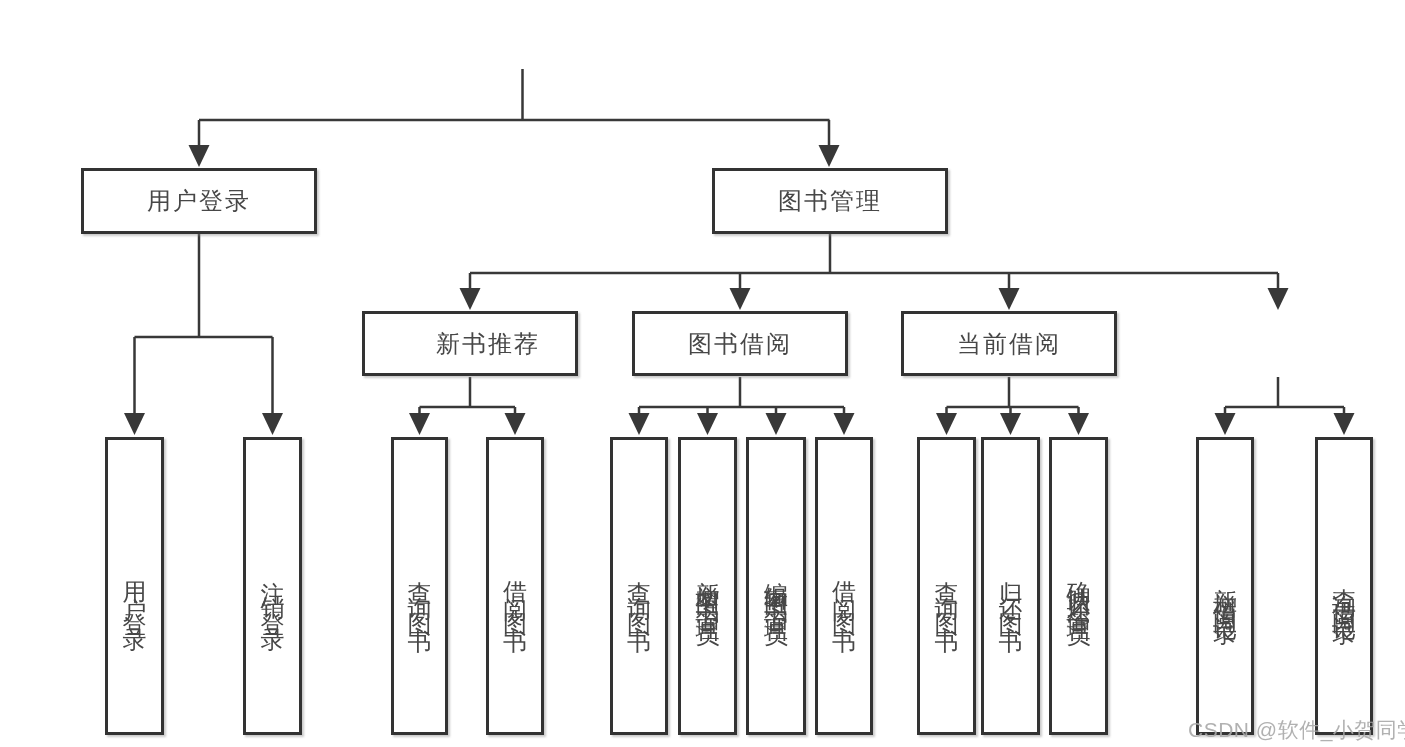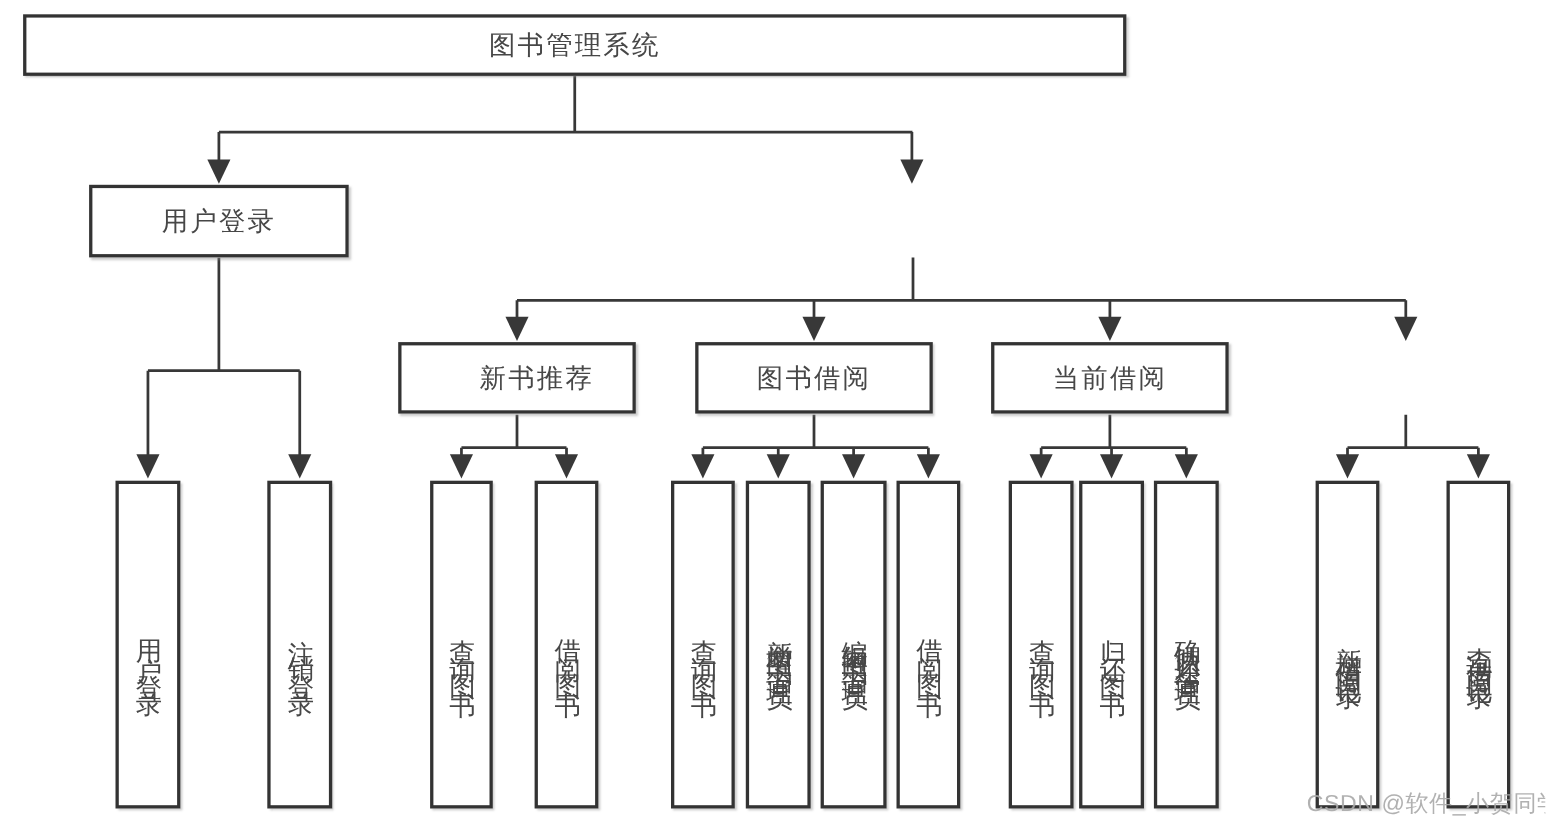--- a/index.html
+++ b/index.html
@@ -77,26 +77,26 @@
       <polygon points="1000,413 1021,413 1010.5,435" fill="#383838"></polygon>
       <polygon points="1068,413 1089,413 1078.5,435" fill="#383838"></polygon>
     </g>
     <g>
       <path d="M1278 377 V407 M1225 407 H1344 M1225 407 V414 M1344 407 V414" fill="none" stroke="#383838" stroke-width="2.5"></path>
       <polygon points="1214.5,413 1235.5,413 1225,435" fill="#383838"></polygon>
       <polygon points="1333.5,413 1354.5,413 1344,435" fill="#383838"></polygon>
     </g>
   </svg>
 
-  <div class="box root">
-    <span class="hlabel">图书管理系统</span>
-  </div>
 
   <div class="box l2a">
     <span class="hlabel">用户登录</span>
+  </div>
+  <div class="box l2b">
+    <span class="hlabel">图书管理</span>
   </div>
 
   <div class="box l3 l3-0">
     <span class="hlabel">新书推荐</span>
   </div>
   <div class="box l3 l3-1">
     <span class="hlabel">图书借阅</span>
   </div>
   <div class="box l3 l3-2">
     <span class="hlabel">当前借阅</span>

